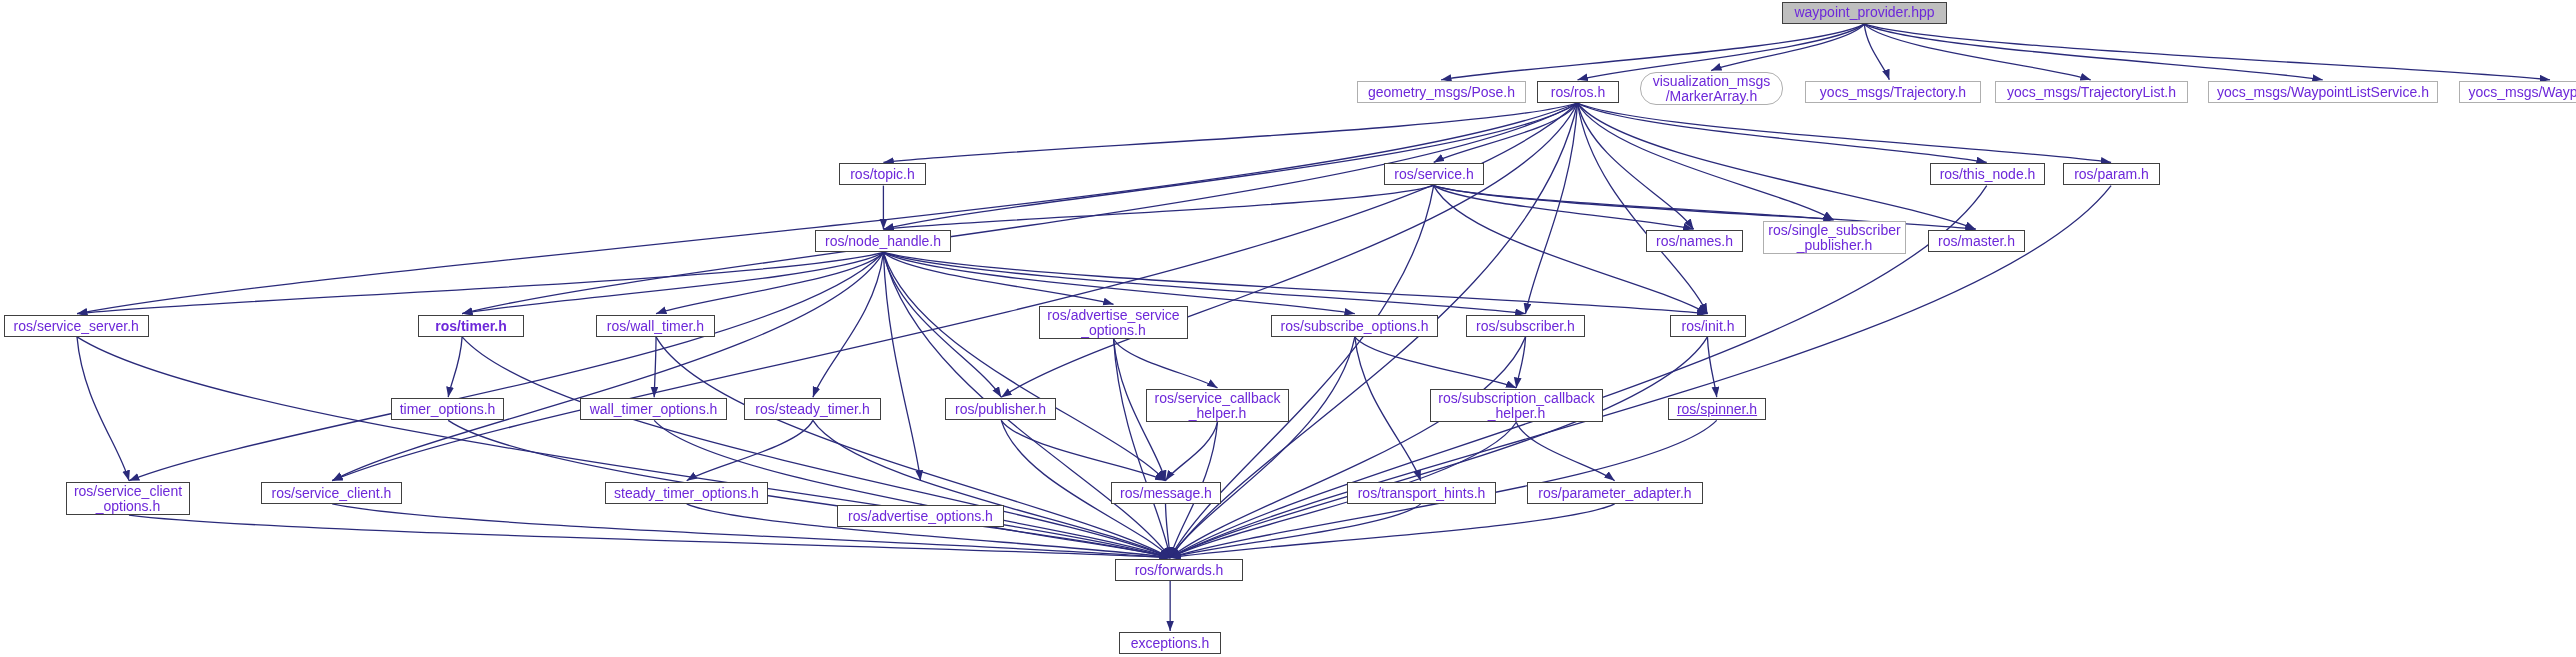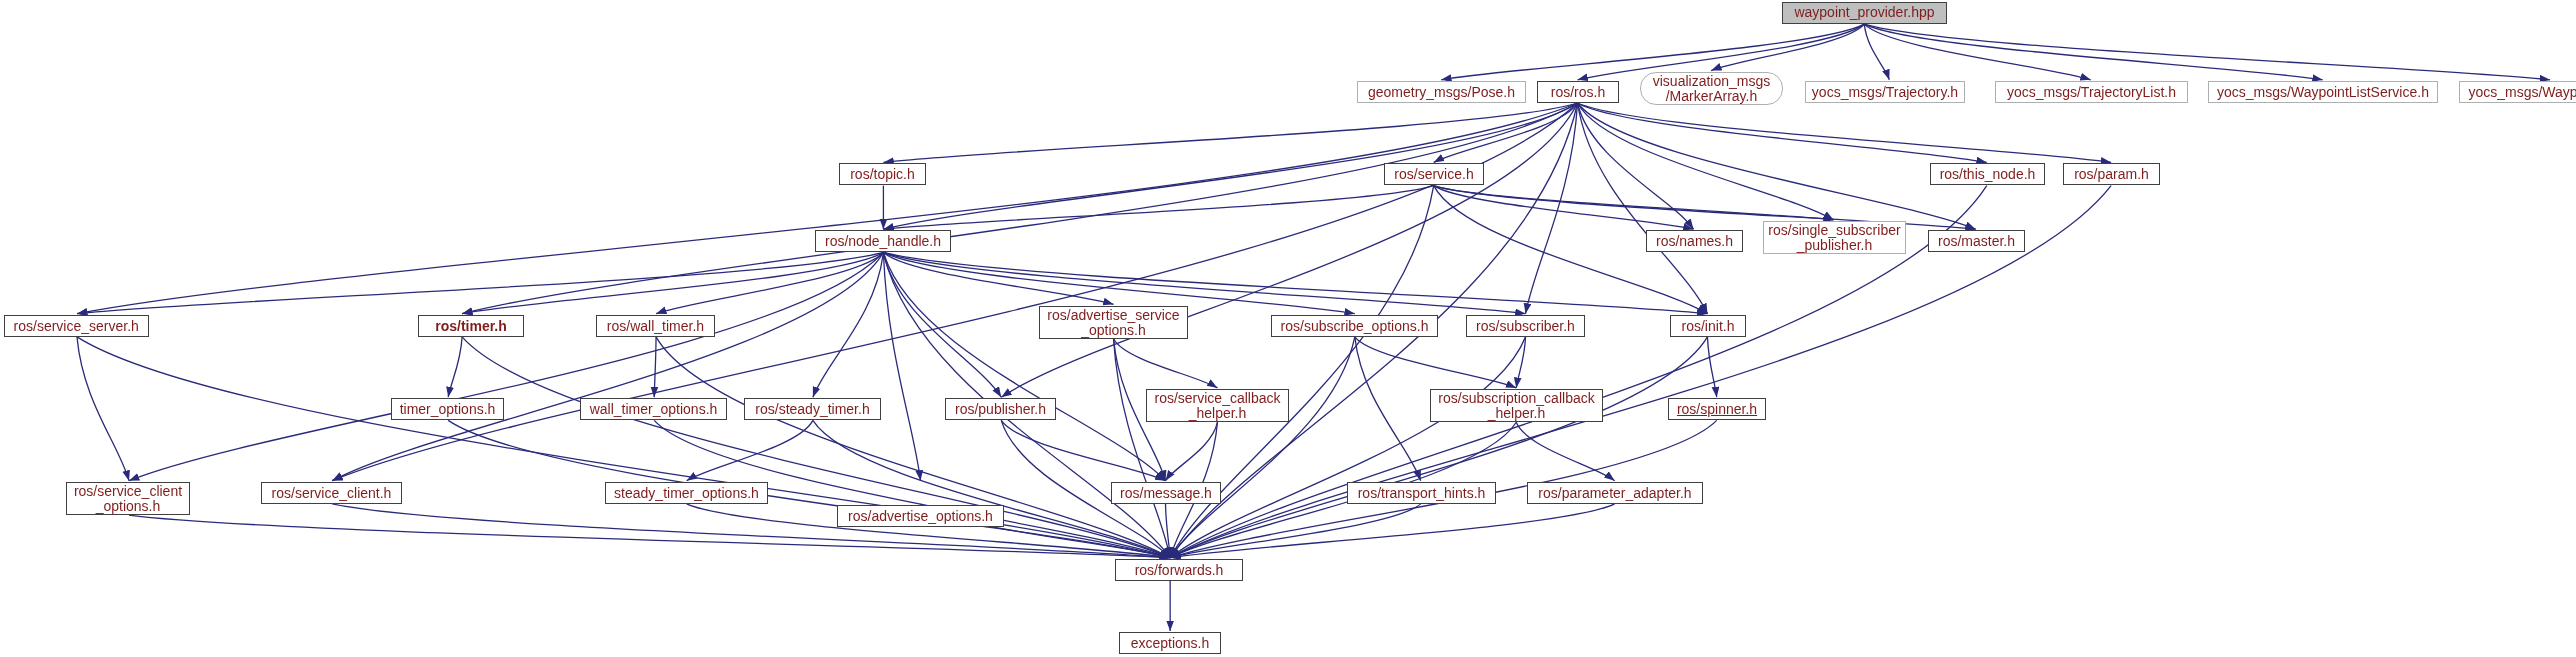--- a/index.html
+++ b/index.html
@@ -21,21 +21,21 @@
     top: 0;
     width: 2576px;
     height: 657px;
     pointer-events: none;
   }
   .node {
     position: absolute;
     box-sizing: border-box;
     border: 0.9px solid #afafaf;
     background: #ffffff;
-    color: #7f1d1d;
+    color: #6d28d9;
     display: flex;
     align-items: center;
     justify-content: center;
     text-align: center;
     font-size: 14px;
     line-height: 15px;
     white-space: pre-line;
     z-index: 5;
   }
   .node.dark {
@@ -138,21 +138,21 @@
         <path d="M1739,543 C1686.31,569.1 1352.926,586.5 1260,601" fill="none" stroke="#2a2a7a" stroke-width="1.4" marker-end="url(#arrow)"></path>
         <path d="M1260,626 C1260,650.3 1260,666.5 1260,680" fill="none" stroke="#2a2a7a" stroke-width="1.4" marker-end="url(#arrow)"></path>
       </g>
   </svg>
   <div id="node-layer">
       <div class="node root" style="left: 1782px; top: 1.9px; width: 165px; height: 22px;">waypoint_provider.hpp</div>
       <div class="node " style="left: 1357px; top: 81px; width: 169px; height: 22px;">geometry_msgs/Pose.h</div>
       <div class="node dark" style="left: 1537px; top: 81px; width: 82px; height: 22px;">ros/ros.h</div>
       <div class="node " style="left: 1640px; top: 72px; width: 143px; height: 33px; border-radius: 16px;">visualization_msgs
 /MarkerArray.h</div>
-      <div class="node " style="left: 1805px; top: 81px; width: 160px; height: 22px;">yocs_msgs/Trajectory.h</div>
+      <div class="node " style="left: 1805px; top: 81px; width: 176px; height: 22px;">yocs_msgs/Trajectory.h</div>
       <div class="node " style="left: 1995px; top: 81px; width: 193px; height: 22px;">yocs_msgs/TrajectoryList.h</div>
       <div class="node " style="left: 2208px; top: 81px; width: 230px; height: 22px;">yocs_msgs/WaypointListService.h</div>
       <div class="node " style="left: 2459px; top: 81px; width: 184px; height: 22px;">yocs_msgs/WaypointList.h</div>
       <div class="node dark" style="left: 839px; top: 163px; width: 87px; height: 22px;">ros/topic.h</div>
       <div class="node dark" style="left: 1384px; top: 163px; width: 100px; height: 22px;">ros/service.h</div>
       <div class="node dark" style="left: 1930px; top: 163px; width: 115px; height: 22px;">ros/this_node.h</div>
       <div class="node dark" style="left: 2063px; top: 163px; width: 97px; height: 22px;">ros/param.h</div>
       <div class="node dark" style="left: 815px; top: 230px; width: 136px; height: 22px;">ros/node_handle.h</div>
       <div class="node dark" style="left: 1646px; top: 230px; width: 97px; height: 22px;">ros/names.h</div>
       <div class="node " style="left: 1763px; top: 221px; width: 143px; height: 33px;">ros/single_subscriber

